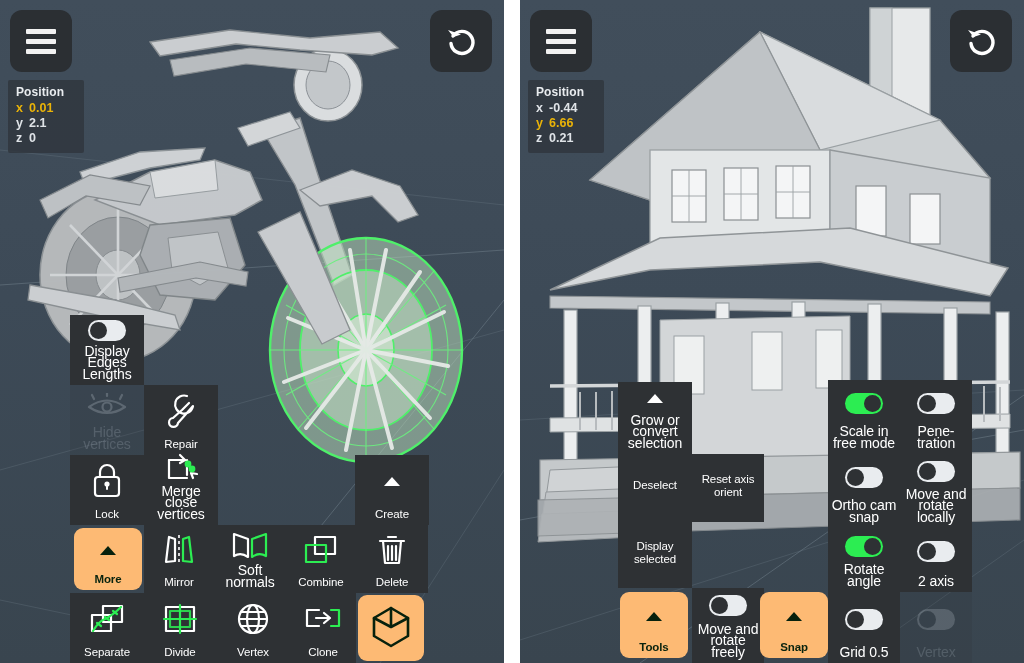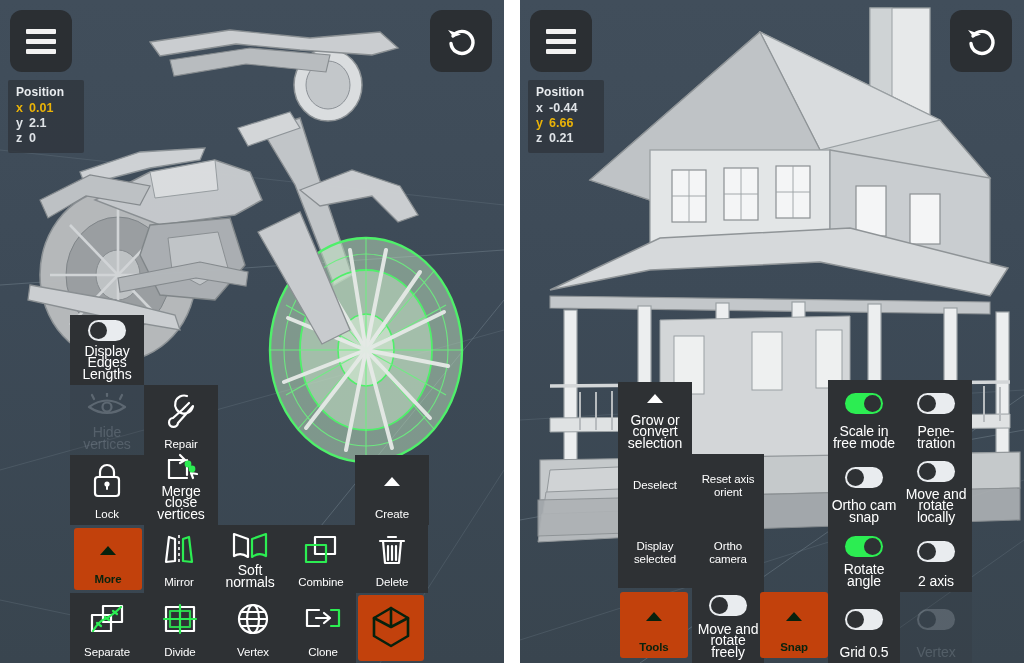--- a/index.html
+++ b/index.html
@@ -68,21 +68,21 @@
     color: #fff; cursor: pointer; position: relative;
     padding-bottom: 3px;
   }
   .tile-label {
     font-size: 11.5px; line-height: 12.5px; text-align: center;
     padding: 0 2px 2px; letter-spacing: -.1px;
   }
   .tile-label.sm { font-size: 14px; line-height: 11.5px; }
   .tile-icon { flex: 1; display: flex; align-items: center; justify-content: center; width: 100%; }
 
-  .tile.green { background: #c2410c; color: #07210d; border-radius: 3px; }
+  .tile.green { background: #fdba74; color: #07210d; border-radius: 9px; }
   .tile.green .tile-label { color: #08230e; font-weight: bold; }
   .tile.disabled { opacity: .17; }
   .tile.disabled .tile-label { color: #cfd4d8; }
 
   .chev { width: 0; height: 0; border-left: 8px solid transparent; border-right: 8px solid transparent; }
   .chev.white { border-bottom: 9px solid #fff; }
   .chev.dark { border-bottom: 9px solid #07210d; }
 
   
   .toggle {
@@ -513,23 +513,20 @@
       <div class="tile" style="position:absolute;left:98px;top:454px;width:74px;height:68px;justify-content:center;">
         <div class="tile-label">Deselect</div>
       </div>
       <div class="tile" style="position:absolute;left:172px;top:454px;width:72px;height:68px;justify-content:center;">
         <div class="tile-label">Reset axis orient</div>
       </div>
 
       <div class="tile" style="position:absolute;left:98px;top:522px;width:74px;height:66px;justify-content:center;">
         <div class="tile-label">Display selected</div>
       </div>
-      <div class="tile" style="position:absolute;left:172px;top:522px;width:72px;height:66px;justify-content:center;">
-        <div class="tile-label">Ortho camera</div>
-      </div>
 
       <div class="tile green" style="position:absolute;left:100px;top:592px;width:68px;height:66px;">
         <div class="tile-icon">
             <span class="chev dark"></span>
           </div>
         <div class="tile-label">Tools</div>
       </div>
       <div class="tile" style="position:absolute;left:172px;top:588px;width:72px;height:75px;">
         <div class="tile-icon">
             <span class="toggle mono">

